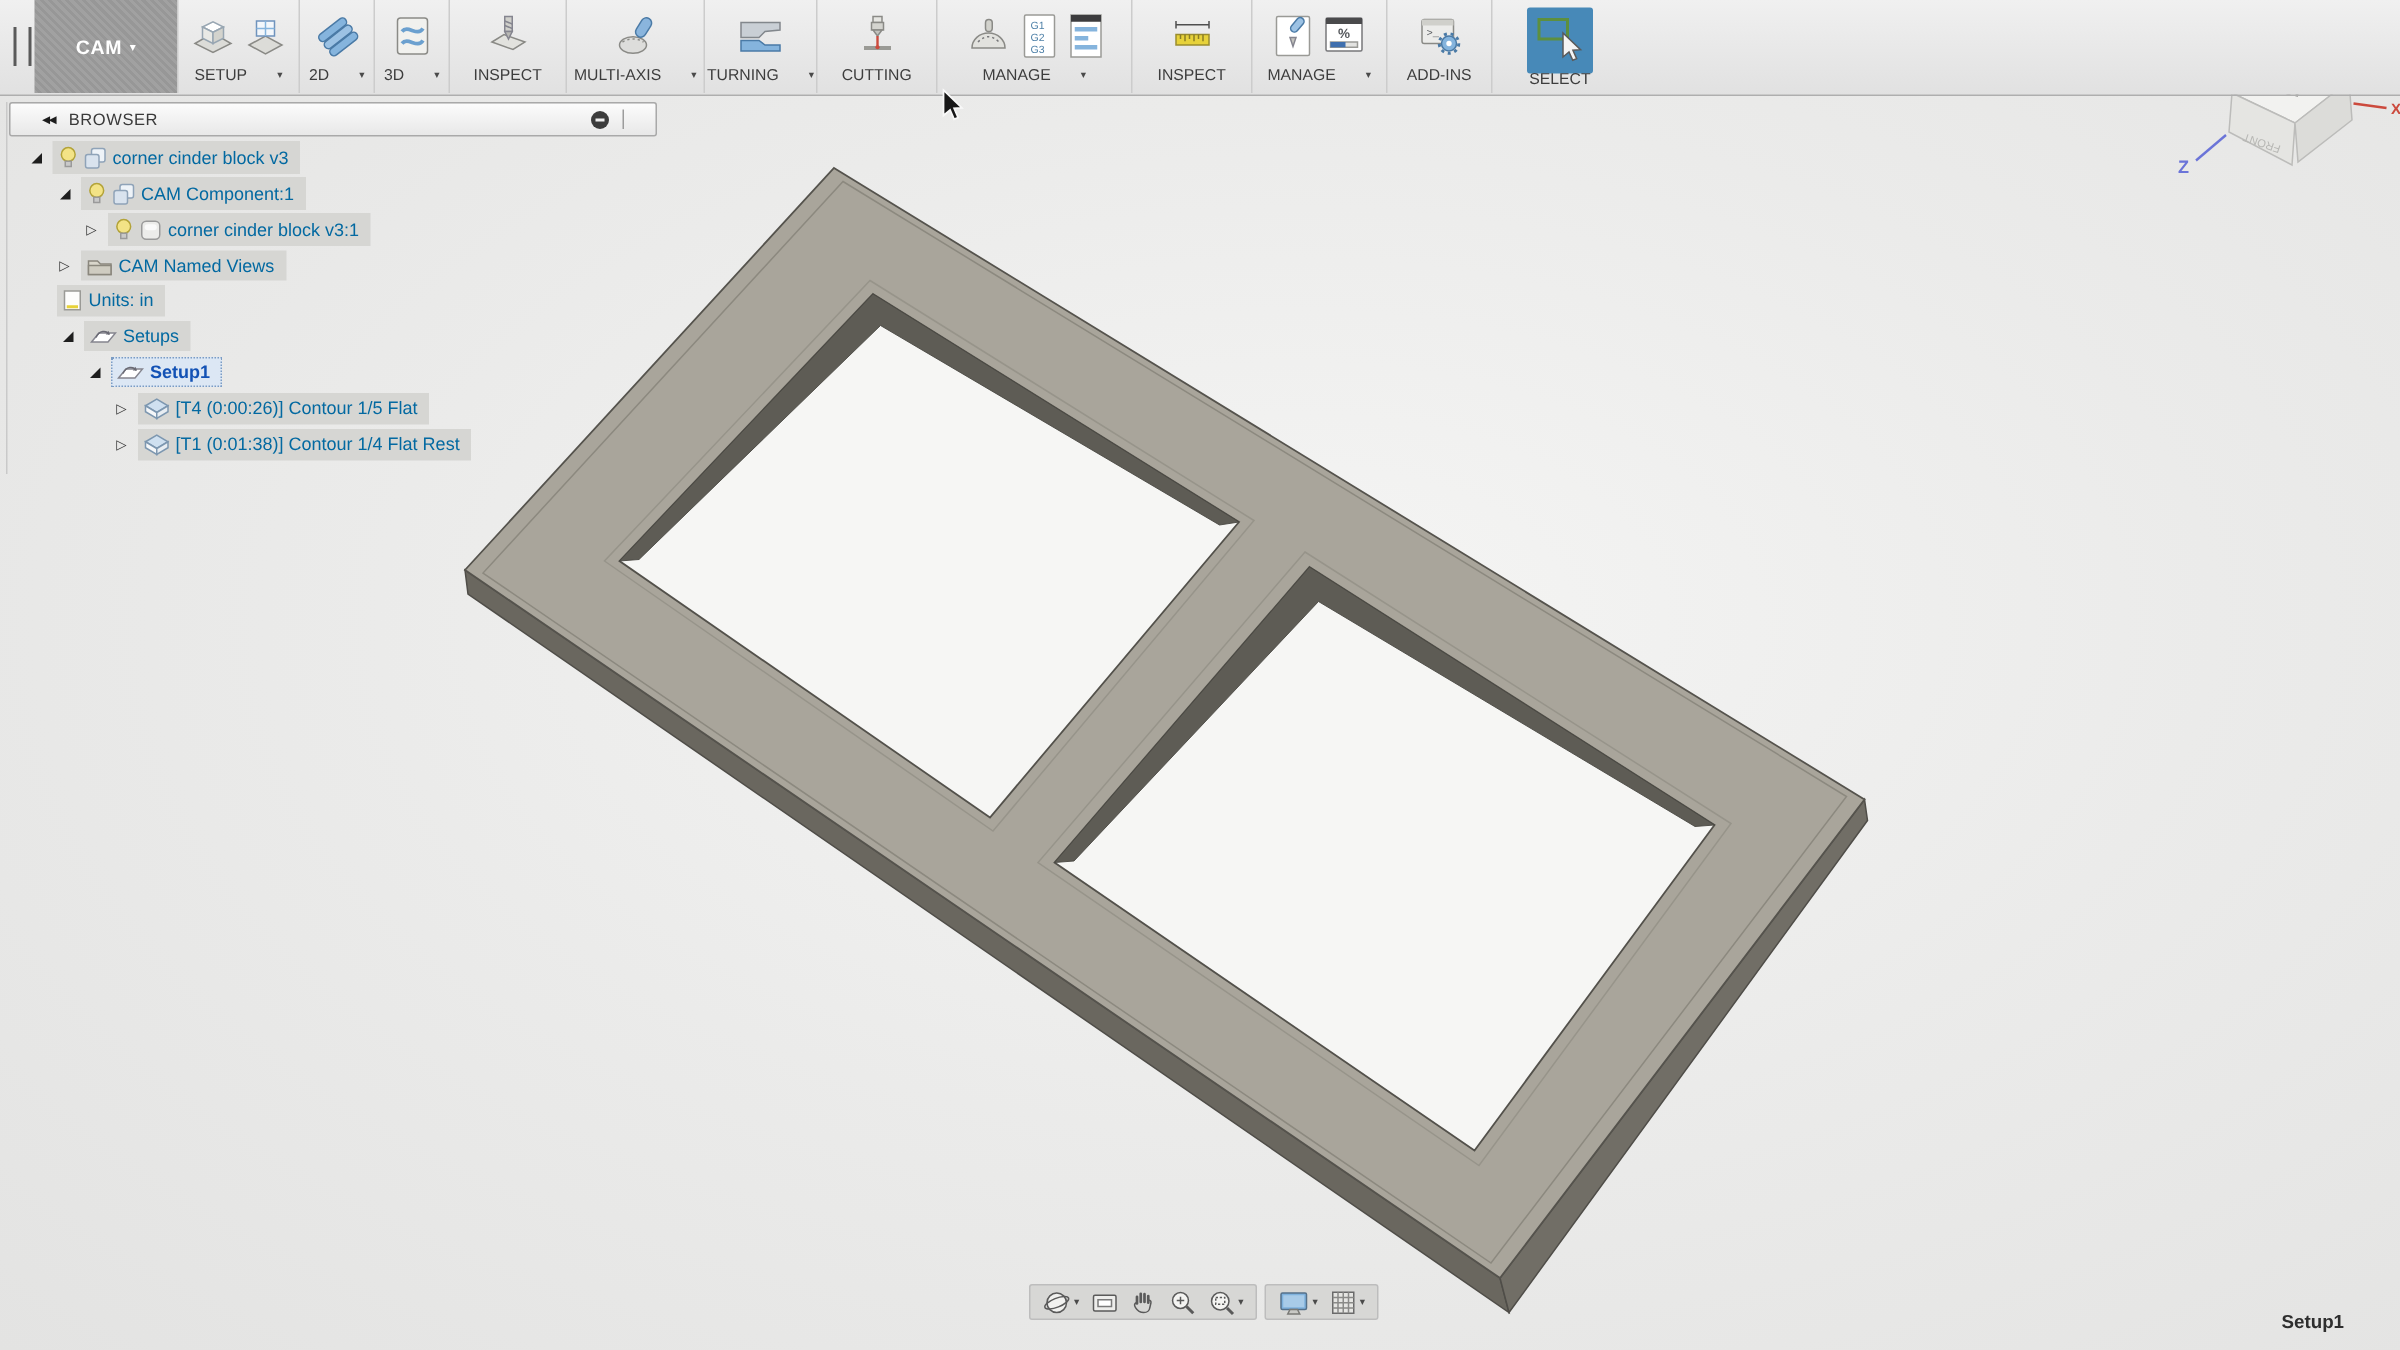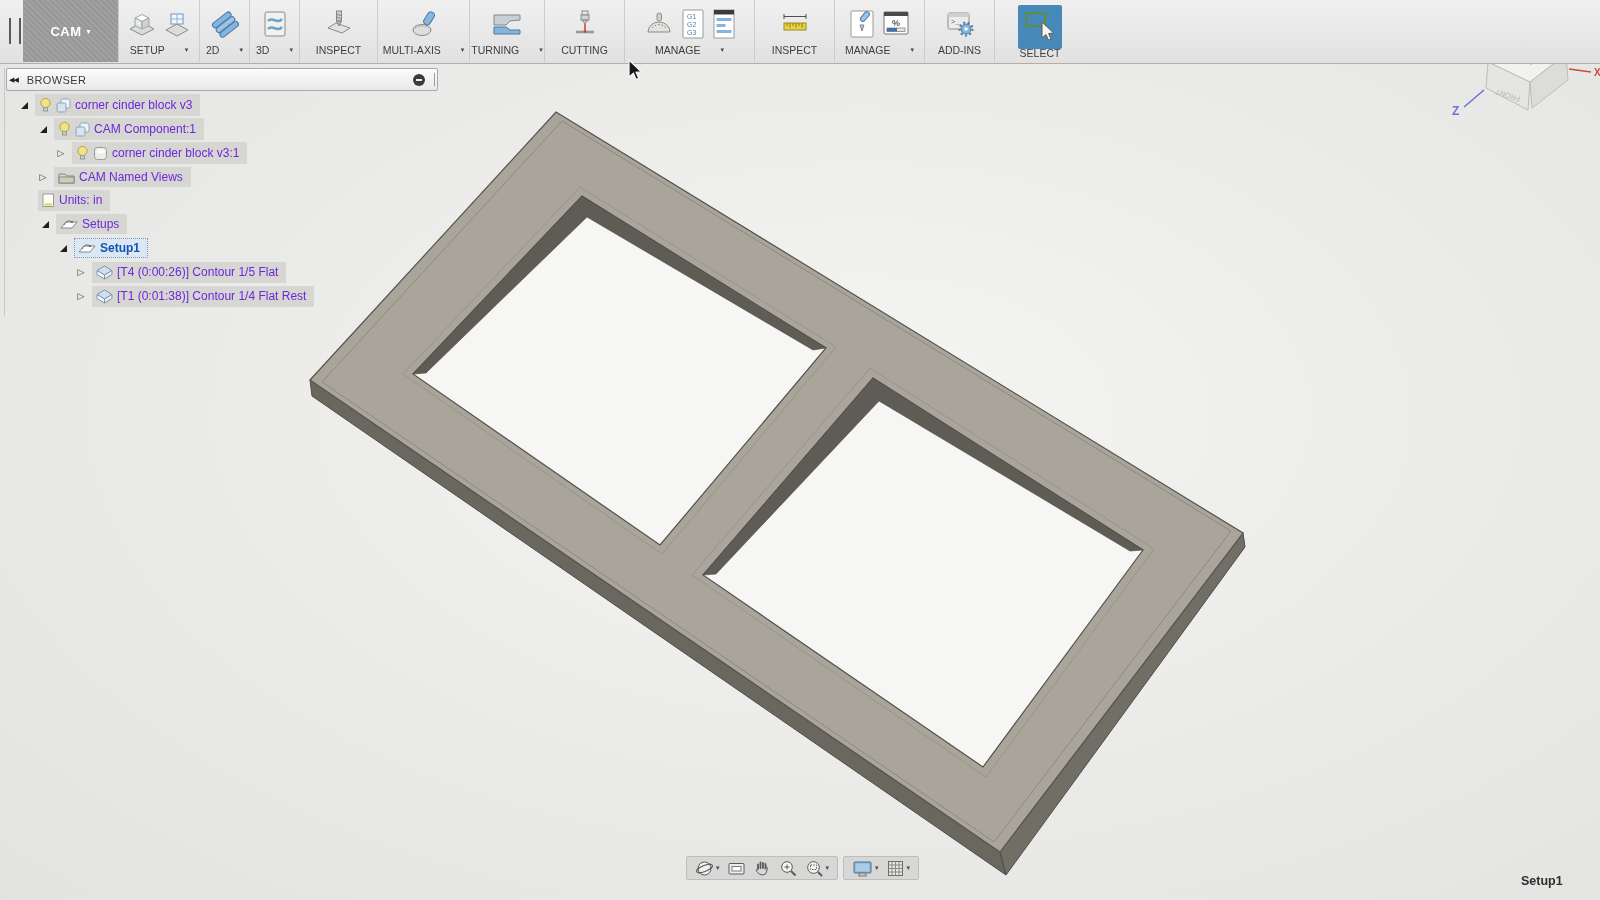--- a/index.html
+++ b/index.html
@@ -21,34 +21,34 @@
     border-right:1px solid #cccccc;box-sizing:border-box;cursor:pointer;}
   .tgroup:first-child{border-left:1px solid #cccccc;}
   .ticons{height:40px;display:flex;align-items:center;gap:5px;}
   .glabel{font-size:10.5px;color:#3d3d3d;display:flex;align-items:center;gap:20px;margin-top:0px;white-space:nowrap;}
   .caret{font-size:7px;color:#4a4a4a;}
   .sel-box{width:44px;height:44px;background:#4789b8;border-radius:2px;display:flex;align-items:center;justify-content:center;}
   
   #browser-edge{position:absolute;left:4px;top:68px;width:1px;height:248px;background:#c9c9c9;z-index:4;}
   #browser{position:absolute;left:6px;top:68px;width:432px;z-index:5;}
   #browser-header{height:21px;background:linear-gradient(#fcfcfc,#e8e8e8);
-    border:1px solid #a9a9a9;border-radius:2px;display:flex;align-items:center;padding:0 2px;gap:9px;}
+    border:1px solid #a9a9a9;border-radius:2px;display:flex;align-items:center;padding:0 21px;gap:9px;}
   .collapse-glyph{font-size:7px;color:#1d1d1d;letter-spacing:-1px;cursor:pointer;}
   #browser-title{font-size:11px;color:#3a3a3a;letter-spacing:.4px;}
   #browser-header .spacer{flex:1;}
   .circle-minus{width:12px;height:12px;border-radius:50%;background:#3c3c3c;position:relative;cursor:pointer;}
   .circle-minus::after{content:"";position:absolute;left:3px;top:5px;width:6px;height:2px;background:#efefef;}
   .header-grip{width:1px;height:13px;background:#9c9c9c;}
   .trow{position:absolute;height:20px;display:flex;align-items:center;}
   .tri-exp{width:0;height:0;border-left:7px solid transparent;border-bottom:7px solid #1e1e1e;display:inline-block;}
   .tri-col{font-size:9px;color:#3b3b3b;line-height:1;}
   .arrow-cell{width:12px;display:flex;justify-content:center;margin-right:5px;cursor:pointer;}
   .pill{display:inline-flex;align-items:center;gap:4px;background:#d6d6d3;padding:2px 7px 2px 3px;
     border:1px dotted transparent;cursor:pointer;}
-  .pill .tlabel{font-size:12px;color:#6d28d9;white-space:nowrap;}
+  .pill .tlabel{font-size:12px;color:#0369a1;white-space:nowrap;}
   .pill.selected{background:#dce7f4;border:1px dotted #7b9cc4;}
   .pill.selected .tlabel{color:#1352b5;font-weight:bold;}
   .micon{display:inline-flex;}
   
   #viewport-svg{position:absolute;left:0;top:0;z-index:1;}
   #viewcube{position:absolute;left:1438px;top:2px;z-index:3;cursor:pointer;}
   #nav-bar{position:absolute;left:686px;top:856px;display:flex;gap:5px;z-index:6;}
   .nav-seg{background:rgba(214,214,212,.95);border:1px solid #bdbdbd;border-radius:2px;
     display:flex;align-items:center;gap:7px;padding:2px 8px;height:24px;box-sizing:border-box;}
   .nav-btn{display:flex;align-items:center;gap:2px;cursor:pointer;}

